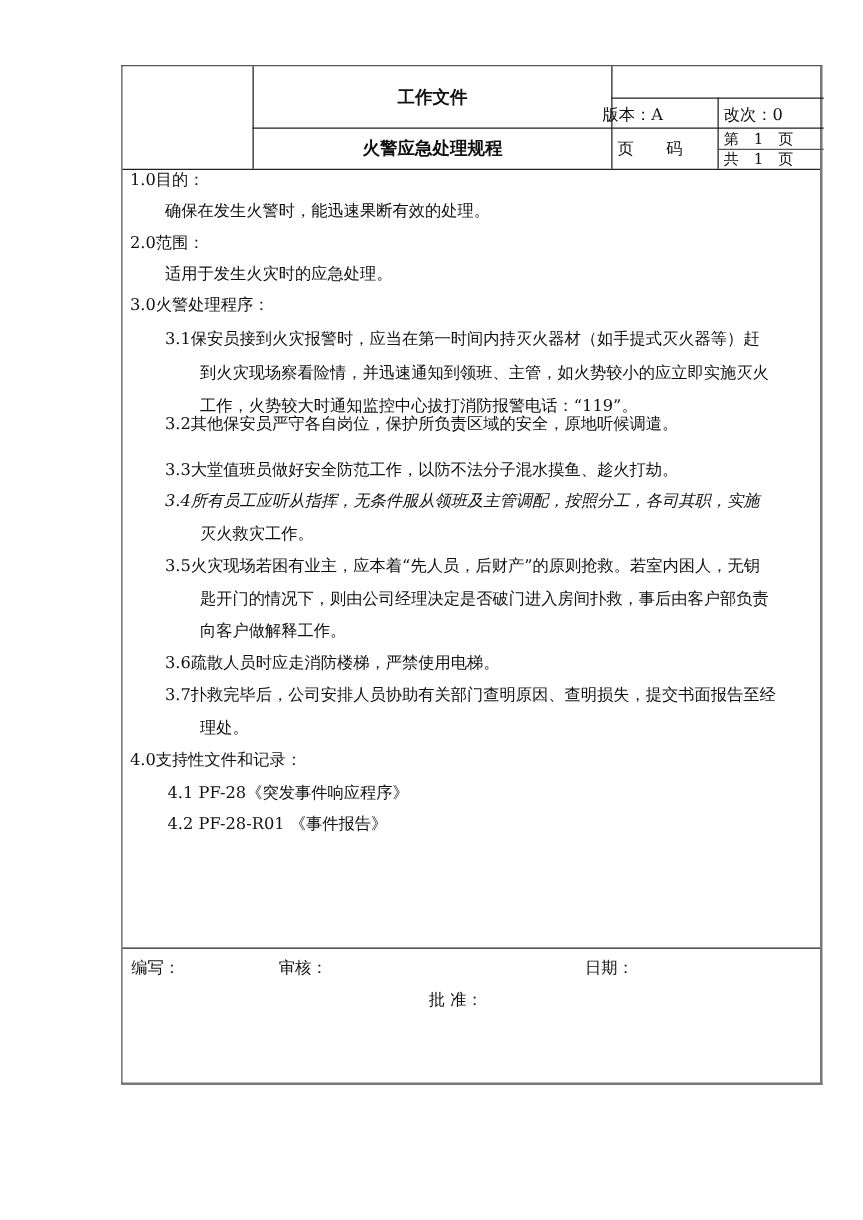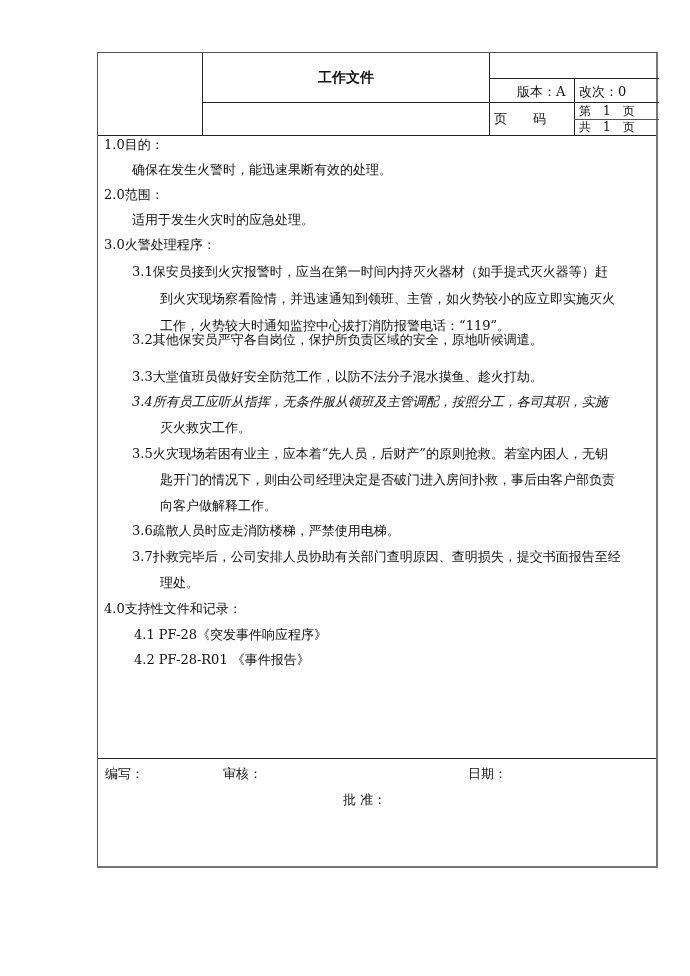--- a/index.html
+++ b/index.html
@@ -24,21 +24,22 @@
 <div class="page">
   <div class="hdr">
     <div class="vline" style="left:104px;top:0;height:82px;"></div>
     <div class="vline" style="left:391px;top:0;height:82px;"></div>
     <div class="vline" style="left:476px;top:25px;height:57px;"></div>
     <div class="hline" style="left:104px;top:49px;width:457px;"></div>
     <div class="hline" style="left:391px;top:25px;width:170px;"></div>
     <div class="hline" style="left:476px;top:66px;width:85px;background:#555;"></div>
 
     <div class="c title" style="left:105px;top:0;width:286px;height:49px;">工作文件</div>
-    <div class="c meta" style="left:415px;top:29px;width:84px;height:20px;">版本：A</div>
+    <div class="c title" style="left:105px;top:50px;width:286px;height:32px;">火警应急处理规程</div>
+    <div class="c meta" style="left:380px;top:29px;width:84px;height:20px;">版本：A</div>
     <div class="c meta" style="left:477px;top:29px;width:84px;height:20px;">改次：0</div>
     <div class="c meta" style="left:392px;top:50px;width:84px;height:32px;">页　　码</div>
     <div class="c meta" style="left:477px;top:50px;width:84px;height:16px;font-size:12px;">第　1　页</div>
     <div class="c meta" style="left:477px;top:67px;width:84px;height:15px;font-size:12px;">共　1　页</div>
   </div>
 
   <div class="body">
     <div class="ln" style="left:6px;top:1px;">1.0目的：</div>
     <div class="ln" style="left:34px;top:26px;text-align:center;">确保在发生火警时，能迅速果断有效的处理。</div>
     <div class="ln" style="left:6px;top:51px;">2.0范围：</div>

